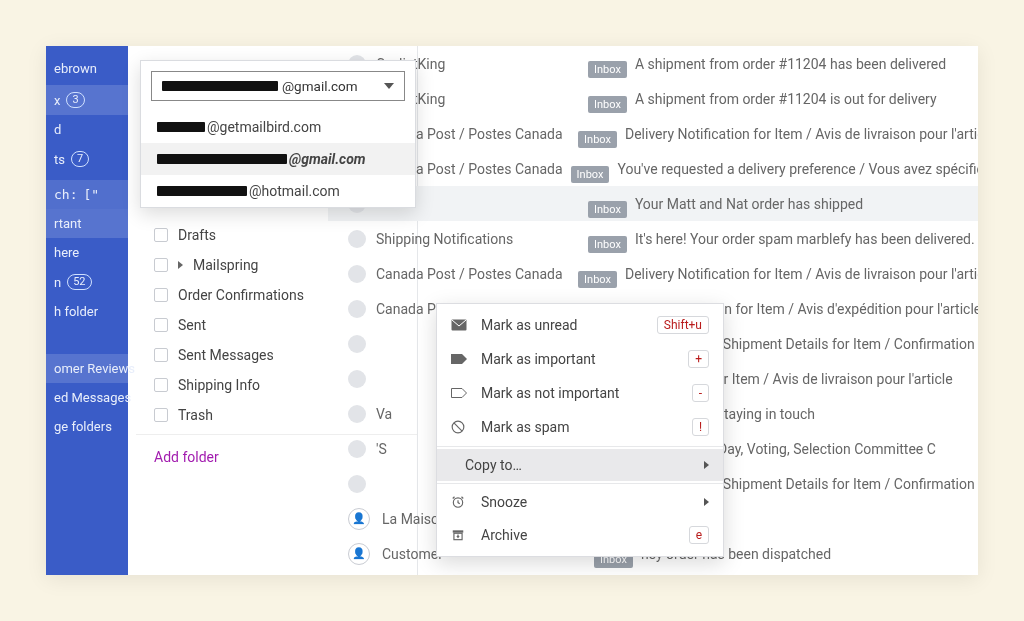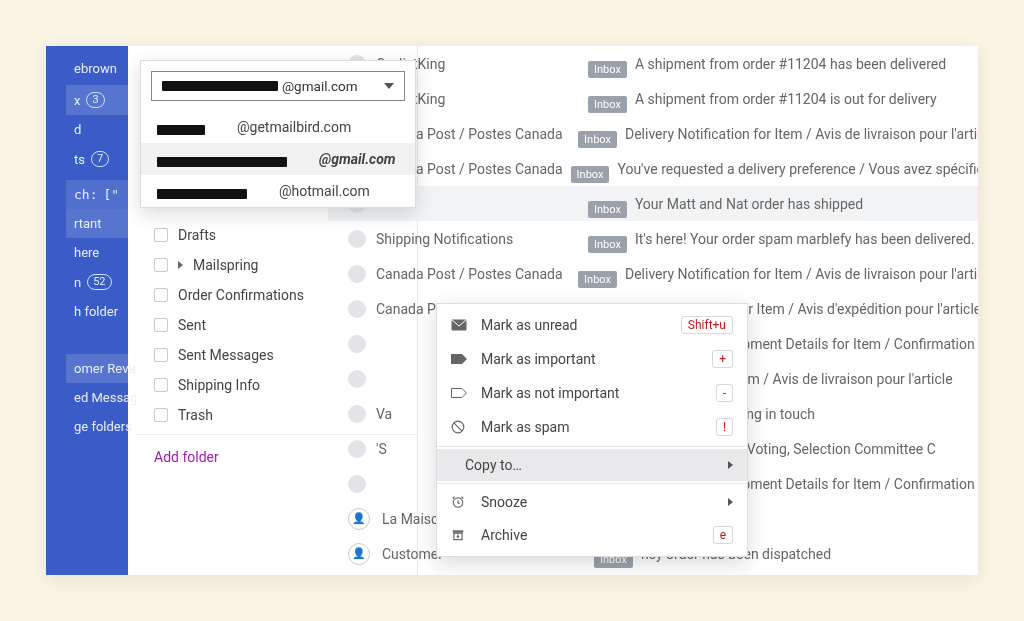--- a/index.html
+++ b/index.html
@@ -25,21 +25,20 @@
   .nav-rail {
     position: absolute;
     left: 0;
     top: 0;
     bottom: 0;
     width: 82px;
     background: #3a5cc7;
     color: #e8eefb;
     font-size: 13px;
     padding-top: 8px;
-    padding-left: 20px;
   }
   .nav-item {
     display: flex;
     align-items: center;
     gap: 6px;
     padding: 7px 8px;
     white-space: nowrap;
     cursor: pointer;
   }
   .nav-item .badge {
@@ -121,25 +120,24 @@
   .account-selected .rest { margin-left: 4px; color: #333; }
   .account-selected .chev {
     margin-left: auto;
     width: 0; height: 0;
     border-left: 5px solid transparent;
     border-right: 5px solid transparent;
     border-top: 6px solid #555;
   }
   .account-opt {
     display: flex;
-    align-items: flex-end;
+    align-items: center;
     padding: 8px 16px;
     font-size: 14px;
     cursor: pointer;
-    gap: 30px;
   }
   .account-opt .redact {
     background: #111; height: 10px; width: 96px; border-radius: 1px;
   }
   .account-opt .dom { color: #444; margin-left: 2px; }
   .account-opt.current { background: #f2f2f2; font-weight: 700; font-style: italic; }
 
   
   .mail-list {
     position: absolute;
@@ -175,21 +173,21 @@
     border: 1.5px solid #c9ccd3; margin-right: 12px; flex-shrink: 0;
     display: inline-flex; align-items:center; justify-content:center;
     font-size: 11px; color:#b3b6bd;
   }
 
   
   .ctx-menu {
     position: absolute;
     left: 390px;
     top: 257px;
-    width: 312px;
+    width: 288px;
     background: #fff;
     border: 1px solid #dcdde1;
     box-shadow: 0 6px 20px rgba(0,0,0,.15);
     z-index: 20;
     padding: 4px 0;
   }
   .ctx-item {
     display: flex;
     align-items: center;
     padding: 8px 14px;

